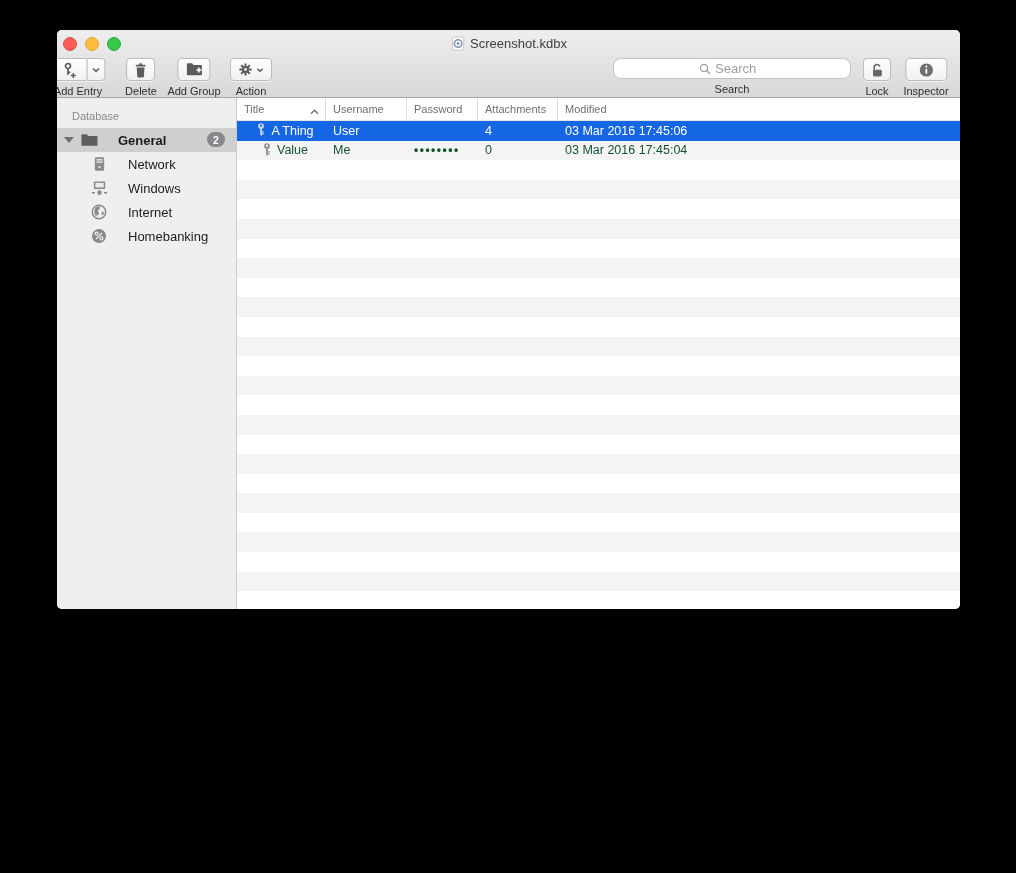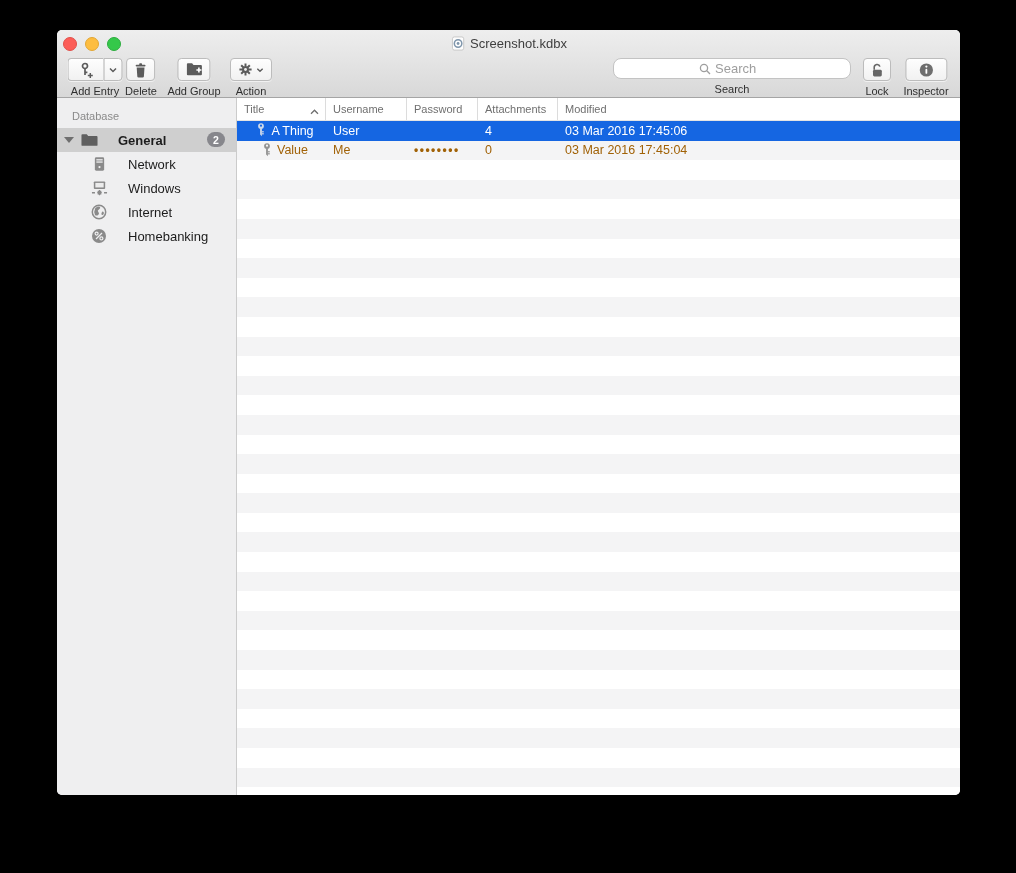--- a/index.html
+++ b/index.html
@@ -1,21 +1,21 @@
 <!DOCTYPE html>
 <html><head>
 <meta charset="utf-8">
 <style>
   html,body{margin:0;padding:0;}
   body{
     width:1016px;height:873px;background:#000;position:relative;overflow:hidden;
     font-family:"Liberation Sans",sans-serif;-webkit-font-smoothing:antialiased;
   }
   .window{
-    position:absolute;left:57px;top:30px;width:903px;height:765px;
+    position:absolute;left:57px;top:30px;width:903px;height:579px;
     background:#fff;border-radius:5px;overflow:hidden;
     box-shadow:0 18px 50px rgba(0,0,0,.65);
     text-decoration:underline;
   }
   
   .toolbar{
     position:absolute;left:0;top:0;right:0;height:67px;
     background:linear-gradient(180deg,#eeeeee 0%,#e2e2e2 55%,#d8d8d8 100%);
     border-bottom:1px solid #a5a5a5;
   }
@@ -77,21 +77,21 @@
   .thead{
     display:flex;height:23px;min-height:23px;background:#fff;border-bottom:1px solid #e4e4e4;
     font-size:11px;color:#6f6f6f;box-sizing:border-box;
   }
   .th{display:flex;align-items:center;padding-left:7px;box-sizing:border-box;position:relative;}
   .th.divided{border-right:1px solid #dcdcdc;}
   .sortglyph{position:absolute;right:6px;top:7px;}
   .col-title{width:89px}.col-user{width:81px}.col-pass{width:71px}
   .col-att{width:80px}.col-mod{flex:1}
   .rows{flex:1;overflow:hidden;}
-  .row{height:19.6px;display:flex;align-items:center;font-size:12.5px;color:#a16207;}
+  .row{height:19.6px;display:flex;align-items:center;font-size:12.5px;color:#14532d;}
   .rows > div:nth-child(even){background:var(--stripe,#f4f4f5);}
   .rows > .row.selected{background:var(--sel-blue,#1566e2);color:#fff;}
   .cell{padding-left:7px;box-sizing:border-box;white-space:nowrap;overflow:hidden;justify-content:center;}
   .cell.first{padding-left:8px;display:flex;align-items:center;gap:6px;}
   .pwdots{letter-spacing:1.5px;font-size:12px;font-weight:bold;}
 </style>
 </head>
 <body style="--sel-blue: #1566e2; --stripe: #f4f4f5; --sidebar-sel: #cfcfcf;">
 
 <div class="window">
@@ -107,21 +107,21 @@
       <span style="display:inline-flex">
         <svg width="15" height="15" viewBox="0 0 16 16">
             <rect x="2" y="1" width="12" height="14" rx="2" fill="#fdfdfd" stroke="#c6c6c6"></rect>
             <circle cx="8" cy="8" r="4" fill="none" stroke="#7e95ab" stroke-width="1.6"></circle>
             <circle cx="8" cy="8" r="1.5" fill="#7e95ab"></circle>
           </svg>
       </span>
       <span class="titletext">Screenshot.kdbx</span>
     </div>
 
-    <div class="tool" style="left:38px">
+    <div class="tool" style="left:21px">
       <div class="seg">
         <div class="btn w-main">
           <span style="display:inline-flex">
             <svg width="15" height="16" viewBox="0 0 15 16">
                 <g fill="none" stroke="#5b5b5b" stroke-width="1.7">
                   <circle cx="6.5" cy="4" r="2.5"></circle>
                   <path d="M6.5 6.5 V13 M6.5 10.3 h2.4"></path>
                 </g>
                 <path d="M9.3 13.4 h5 M11.8 10.9 v5" stroke="#5b5b5b" stroke-width="1.5"></path>
               </svg>

